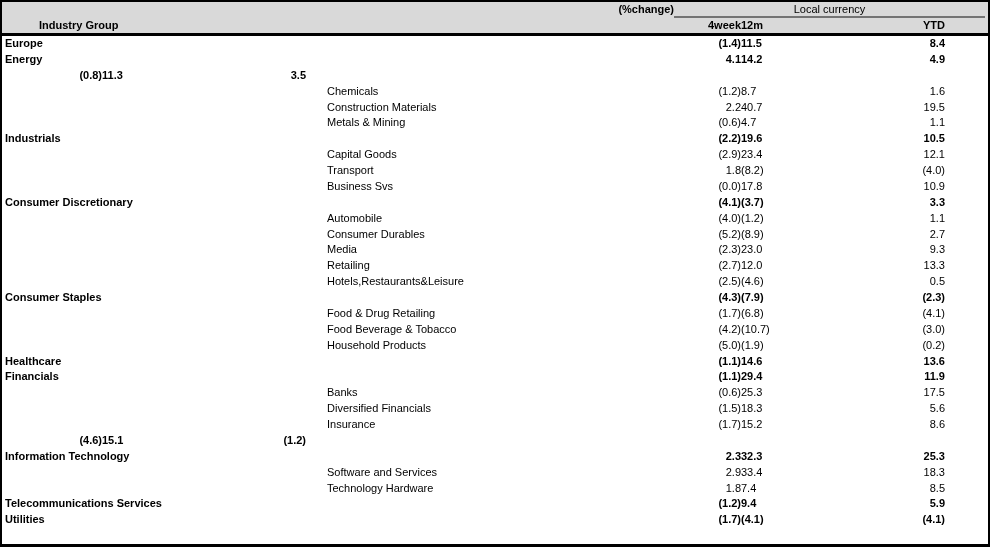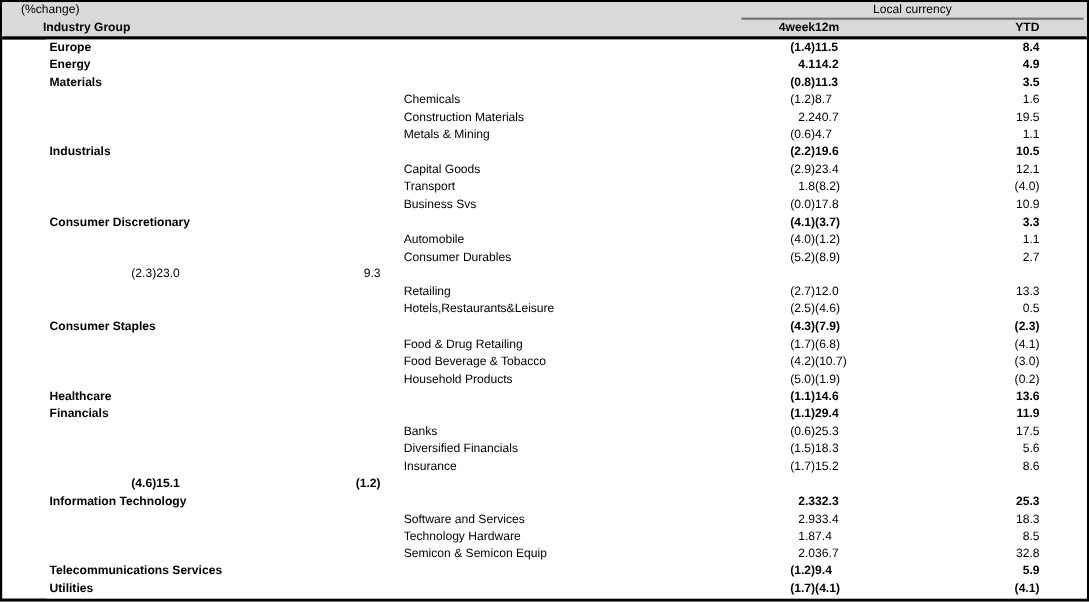--- a/index.html
+++ b/index.html
@@ -23,23 +23,24 @@
     border-bottom: 3px solid #000;
   }
   .hrow1 {
     display: flex;
     height: 16px;
     line-height: 15px;
     font-size: 11px;
   }
   .pct-label {
     flex: 1;
-    padding-left: 17px;
-    font-weight: normal;
+    padding-left: 3px;
+    font-weight: bold;
     white-space: nowrap;
+    text-align: right;
   }
   .lc-box {
     width: 311px;
     margin-right: 3px;
     border-bottom: 2px solid #737373;
     text-align: center;
     font-weight: normal;
     white-space: nowrap;
   }
   .hrow2 {
@@ -57,21 +58,20 @@
   .c3 { width: 100px; text-align: right; white-space: nowrap; }
   .sp { width: 43px; }
   
   .tbody { }
   .trow {
     display: flex;
     height: 15.875px;
     line-height: 15.875px;
     font-size: 11px;
     background: #ffffff;
-    margin-left: 40px;
   }
   .trow.bold { font-weight: bold; }
   .trow .cell-label.indent1 { padding-left: 325px; }
 </style>
 </head>
 <body>
 
 <div class="table-outer">
 
   <div class="thead">
@@ -97,21 +97,20 @@
         <div class="sp"></div>
       </div>
       <div class="trow bold">
         <div class="cell-label">Energy</div>
         <div class="c1">4.1</div>
         <div class="c2">14.2</div>
         <div class="c3">4.9</div>
         <div class="sp"></div>
       </div>
       <div class="trow bold">
-        <div class="cell-label">Materials</div>
         <div class="c1">(0.8)</div>
         <div class="c2">11.3</div>
         <div class="c3">3.5</div>
         <div class="sp"></div>
       </div>
       <div class="trow">
         <div class="cell-label indent1">Chemicals</div>
         <div class="c1">(1.2)</div>
         <div class="c2">8.7</div>
         <div class="c3">1.6</div>
@@ -174,20 +173,21 @@
         <div class="sp"></div>
       </div>
       <div class="trow">
         <div class="cell-label indent1">Consumer Durables</div>
         <div class="c1">(5.2)</div>
         <div class="c2">(8.9)</div>
         <div class="c3">2.7</div>
         <div class="sp"></div>
       </div>
       <div class="trow">
+        <div class="cell-label indent1">Media</div>
         <div class="c1">(2.3)</div>
         <div class="c2">23.0</div>
         <div class="c3">9.3</div>
         <div class="sp"></div>
       </div>
       <div class="trow">
         <div class="cell-label indent1">Retailing</div>
         <div class="c1">(2.7)</div>
         <div class="c2">12.0</div>
         <div class="c3">13.3</div>
@@ -283,27 +283,20 @@
         <div class="c3">18.3</div>
         <div class="sp"></div>
       </div>
       <div class="trow">
         <div class="cell-label indent1">Technology Hardware</div>
         <div class="c1">1.8</div>
         <div class="c2">7.4</div>
         <div class="c3">8.5</div>
         <div class="sp"></div>
       </div>
-      <div class="trow">
-        <div class="cell-label indent1">Semicon &amp; Semicon Equip</div>
-        <div class="c1">2.0</div>
-        <div class="c2">36.7</div>
-        <div class="c3">32.8</div>
-        <div class="sp"></div>
-      </div>
       <div class="trow bold">
         <div class="cell-label">Telecommunications Services</div>
         <div class="c1">(1.2)</div>
         <div class="c2">9.4</div>
         <div class="c3">5.9</div>
         <div class="sp"></div>
       </div>
       <div class="trow bold">
         <div class="cell-label">Utilities</div>
         <div class="c1">(1.7)</div>

